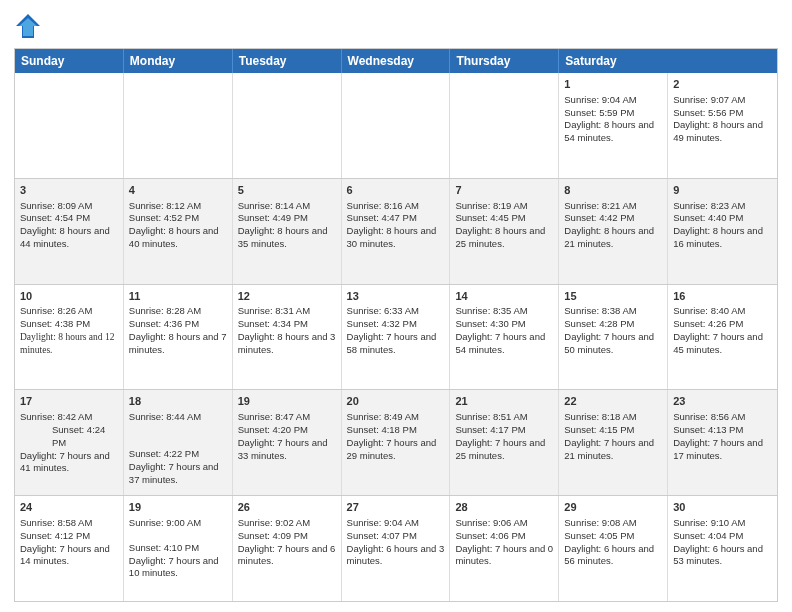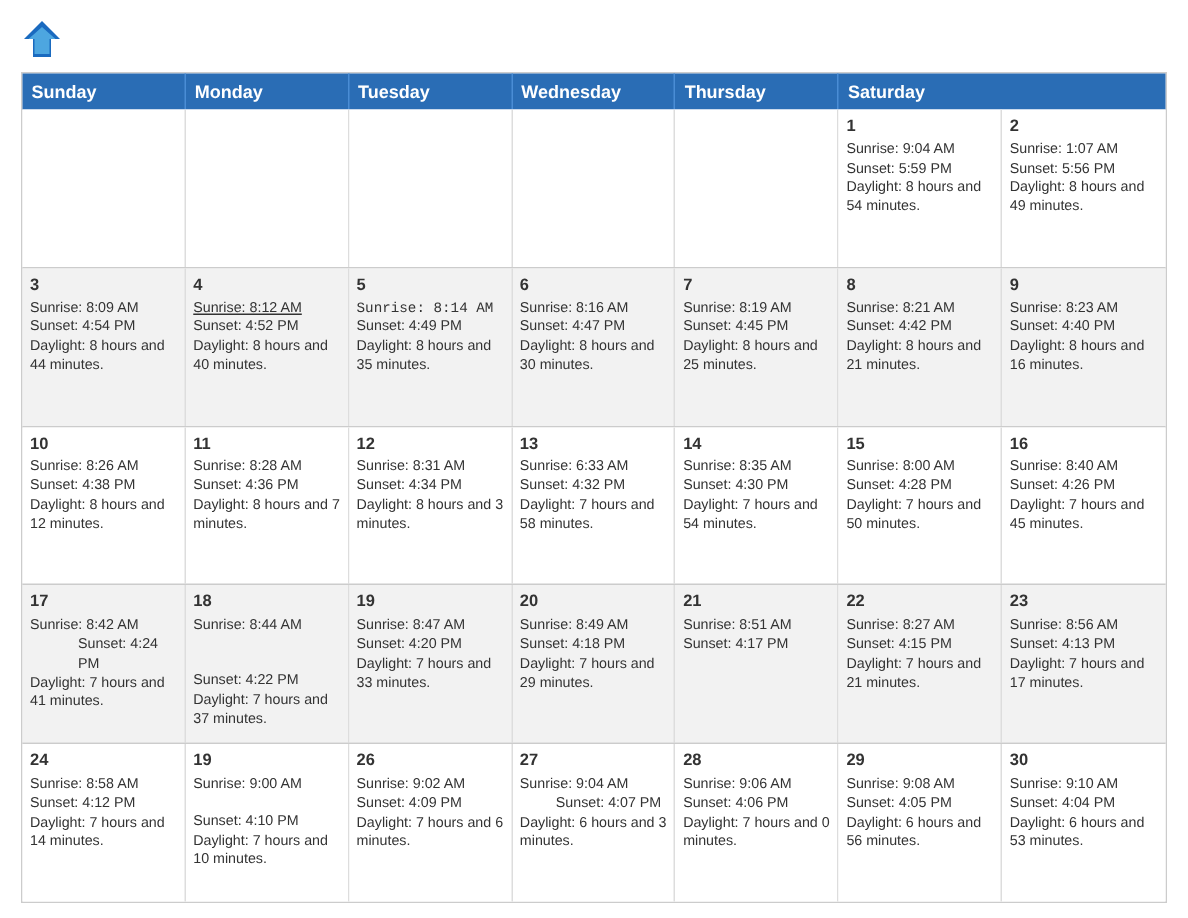--- a/index.html
+++ b/index.html
@@ -147,41 +147,41 @@
           <div class="cal-cell empty"></div>
           <div class="cal-cell empty"></div>
           <div class="cal-cell">
             <span class="day-num">1</span>
             <span style="display: block;">Sunrise: 9:04 AM</span>
             <span style="display: block;">Sunset: 5:59 PM</span>
             <span style="display: block;">Daylight: 8 hours and 54 minutes.</span>
           </div>
           <div class="cal-cell">
             <span class="day-num">2</span>
-            <span style="display: block;">Sunrise: 1:07 AM</span>
+            <span style="display: block;">Sunrise: 9:07 AM</span>
             <span style="display: block;">Sunset: 5:56 PM</span>
             <span style="display: block;">Daylight: 8 hours and 49 minutes.</span>
           </div>
         </div>
         <div class="cal-week">
           <div class="cal-cell alt-row">
             <span class="day-num">3</span>
             <span style="display: block;">Sunrise: 8:09 AM</span>
             <span style="display: block;">Sunset: 4:54 PM</span>
             <span style="display: block;">Daylight: 8 hours and 44 minutes.</span>
           </div>
           <div class="cal-cell alt-row">
             <span class="day-num">4</span>
-            <span style="display: block; text-decoration: underline;">Sunrise: 8:12 AM</span>
+            <span style="display: block;">Sunrise: 8:12 AM</span>
             <span style="display: block;">Sunset: 4:52 PM</span>
             <span style="display: block;">Daylight: 8 hours and 40 minutes.</span>
           </div>
           <div class="cal-cell alt-row">
             <span class="day-num">5</span>
-            <span style="display: block; font-family: Liberation Mono, monospace;">Sunrise: 8:14 AM</span>
+            <span style="display: block;">Sunrise: 8:14 AM</span>
             <span style="display: block;">Sunset: 4:49 PM</span>
             <span style="display: block;">Daylight: 8 hours and 35 minutes.</span>
           </div>
           <div class="cal-cell alt-row">
             <span class="day-num">6</span>
             <span style="display: block;">Sunrise: 8:16 AM</span>
             <span style="display: block;">Sunset: 4:47 PM</span>
             <span style="display: block;">Daylight: 8 hours and 30 minutes.</span>
           </div>
           <div class="cal-cell alt-row">
@@ -201,21 +201,21 @@
             <span style="display: block;">Sunrise: 8:23 AM</span>
             <span style="display: block;">Sunset: 4:40 PM</span>
             <span style="display: block;">Daylight: 8 hours and 16 minutes.</span>
           </div>
         </div>
         <div class="cal-week">
           <div class="cal-cell">
             <span class="day-num">10</span>
             <span style="display: block;">Sunrise: 8:26 AM</span>
             <span style="display: block;">Sunset: 4:38 PM</span>
-            <span style="display: block;">Daylight: 8 hours and 12 minutes.</span>
+            <span style="display: block; font-family: Liberation Serif, serif;">Daylight: 8 hours and 12 minutes.</span>
           </div>
           <div class="cal-cell">
             <span class="day-num">11</span>
             <span style="display: block;">Sunrise: 8:28 AM</span>
             <span style="display: block;">Sunset: 4:36 PM</span>
             <span style="display: block;">Daylight: 8 hours and 7 minutes.</span>
           </div>
           <div class="cal-cell">
             <span class="day-num">12</span>
             <span style="display: block;">Sunrise: 8:31 AM</span>
@@ -229,21 +229,21 @@
             <span style="display: block;">Daylight: 7 hours and 58 minutes.</span>
           </div>
           <div class="cal-cell">
             <span class="day-num">14</span>
             <span style="display: block;">Sunrise: 8:35 AM</span>
             <span style="display: block;">Sunset: 4:30 PM</span>
             <span style="display: block;">Daylight: 7 hours and 54 minutes.</span>
           </div>
           <div class="cal-cell">
             <span class="day-num">15</span>
-            <span style="display: block;">Sunrise: 8:00 AM</span>
+            <span style="display: block;">Sunrise: 8:38 AM</span>
             <span style="display: block;">Sunset: 4:28 PM</span>
             <span style="display: block;">Daylight: 7 hours and 50 minutes.</span>
           </div>
           <div class="cal-cell">
             <span class="day-num">16</span>
             <span style="display: block;">Sunrise: 8:40 AM</span>
             <span style="display: block;">Sunset: 4:26 PM</span>
             <span style="display: block;">Daylight: 7 hours and 45 minutes.</span>
           </div>
         </div>
@@ -269,24 +269,25 @@
           <div class="cal-cell alt-row">
             <span class="day-num">20</span>
             <span style="display: block;">Sunrise: 8:49 AM</span>
             <span style="display: block;">Sunset: 4:18 PM</span>
             <span style="display: block;">Daylight: 7 hours and 29 minutes.</span>
           </div>
           <div class="cal-cell alt-row">
             <span class="day-num">21</span>
             <span style="display: block;">Sunrise: 8:51 AM</span>
             <span style="display: block;">Sunset: 4:17 PM</span>
+            <span style="display: block;">Daylight: 7 hours and 25 minutes.</span>
           </div>
           <div class="cal-cell alt-row">
             <span class="day-num">22</span>
-            <span style="display: block;">Sunrise: 8:27 AM</span>
+            <span style="display: block;">Sunrise: 8:18 AM</span>
             <span style="display: block;">Sunset: 4:15 PM</span>
             <span style="display: block;">Daylight: 7 hours and 21 minutes.</span>
           </div>
           <div class="cal-cell alt-row">
             <span class="day-num">23</span>
             <span style="display: block;">Sunrise: 8:56 AM</span>
             <span style="display: block;">Sunset: 4:13 PM</span>
             <span style="display: block;">Daylight: 7 hours and 17 minutes.</span>
           </div>
         </div>
@@ -305,21 +306,21 @@
           </div>
           <div class="cal-cell">
             <span class="day-num">26</span>
             <span style="display: block;">Sunrise: 9:02 AM</span>
             <span style="display: block;">Sunset: 4:09 PM</span>
             <span style="display: block;">Daylight: 7 hours and 6 minutes.</span>
           </div>
           <div class="cal-cell">
             <span class="day-num">27</span>
             <span style="display: block;">Sunrise: 9:04 AM</span>
-            <span style="display: block; margin-left: 24px;">Sunset: 4:07 PM</span>
+            <span style="display: block;">Sunset: 4:07 PM</span>
             <span style="display: block;">Daylight: 6 hours and 3 minutes.</span>
           </div>
           <div class="cal-cell">
             <span class="day-num">28</span>
             <span style="display: block;">Sunrise: 9:06 AM</span>
             <span style="display: block;">Sunset: 4:06 PM</span>
             <span style="display: block;">Daylight: 7 hours and 0 minutes.</span>
           </div>
           <div class="cal-cell">
             <span class="day-num">29</span>

